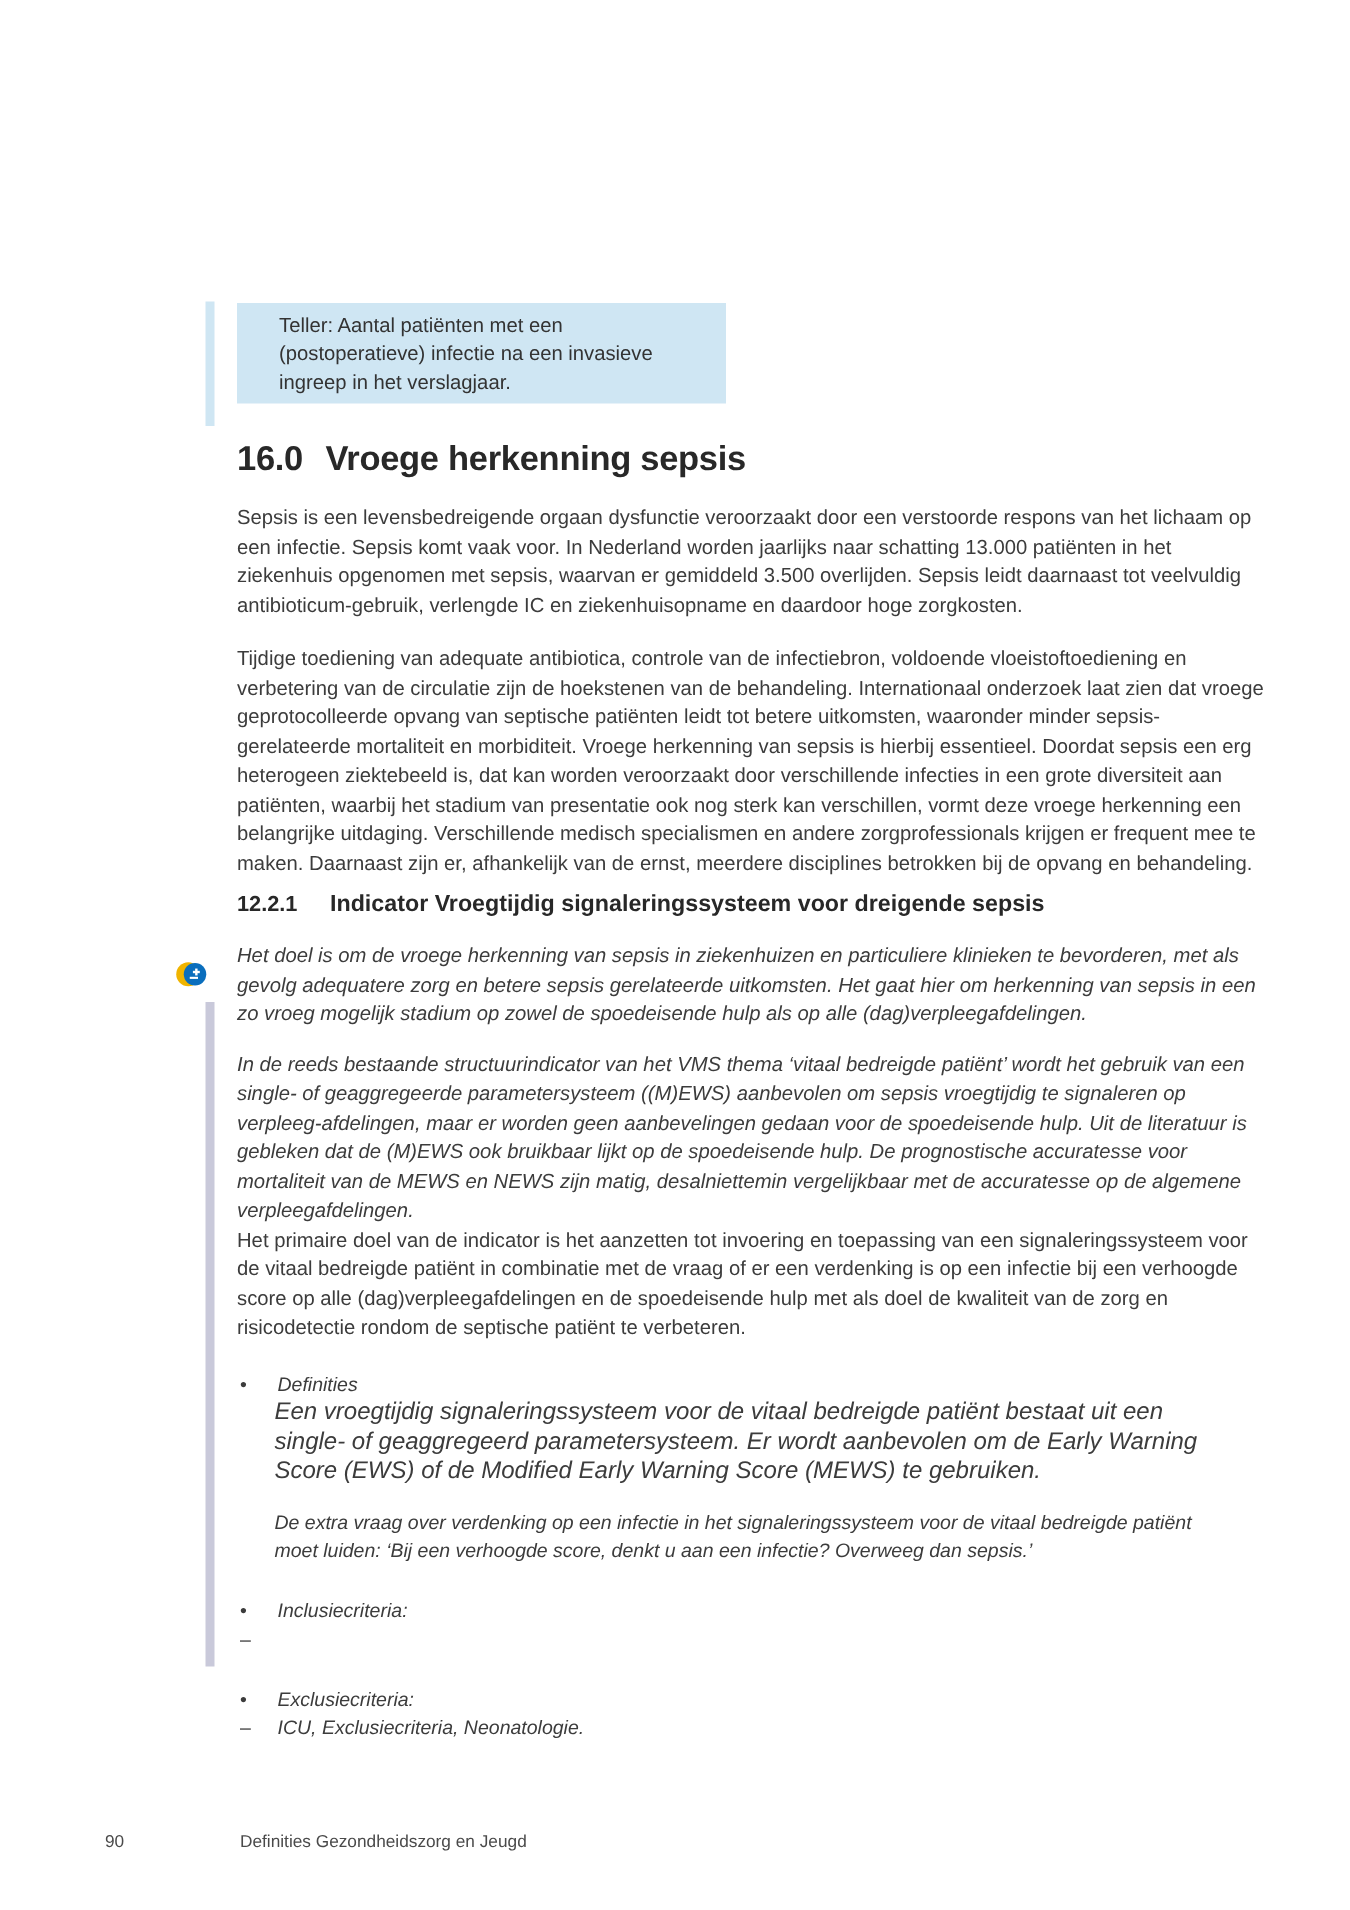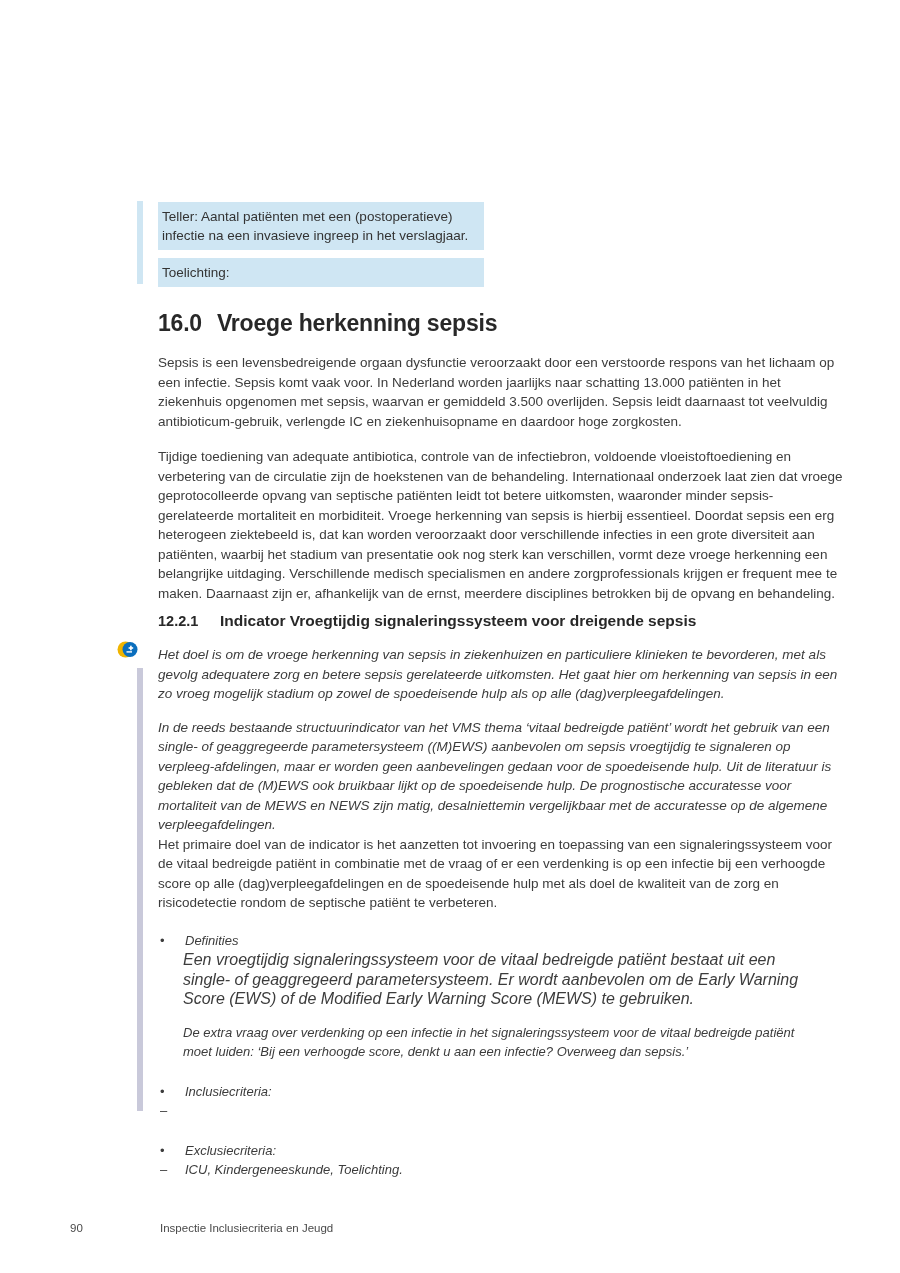--- a/index.html
+++ b/index.html
@@ -15,21 +15,21 @@
   .accent-bar{position:absolute;width:6px;}
   .accent-bar.blue{left:137px;top:201px;height:83px;background:#cfe6f3;}
   .accent-bar.lavender{left:137px;top:668px;height:443px;background:#c9c9da;}
   
   .goal-icon{position:absolute;left:117px;top:639px;width:21px;height:21px;}
   
   .main{position:absolute;left:158px;top:202px;width:688px;}
   .hl-box{
     background:#cfe6f3;
     width:326px;box-sizing:border-box;
-    padding:5px 10px 5px 4px;
+    padding:5px 10px 5px 28px;
     font-size:13.5px;line-height:19px;color:#333333;
   }
   .hl-box.second{margin-top:8px;}
   h1{
     display:flex;margin:22px 0 0 0;
     font-size:23px;line-height:28px;font-weight:bold;color:#282828;
     letter-spacing:-0.2px;
   }
   h1 .num{width:59px;flex:0 0 59px;}
   h2{
@@ -68,23 +68,20 @@
       <rect x="9.5" y="12.2" width="5.5" height="1.4" fill="#ffffff"></rect>
     </svg>
   </span>
 
   <div class="main">
 
     <div class="hl-box">
       <span>Teller: Aantal patiënten met een (postoperatieve) infectie na een invasieve ingreep in het verslagjaar.</span>
     </div>
 
-    <div class="hl-box second">
-      <span>Toelichting:</span>
-    </div>
 
     <h1>
       <span class="num">16.0</span>
       <span>Vroege herkenning sepsis</span>
     </h1>
 
     <p class="body mt16">Sepsis is een levensbedreigende orgaan dysfunctie veroorzaakt door een verstoorde respons van het lichaam op een infectie. Sepsis komt vaak voor. In Nederland worden jaarlijks naar schatting 13.000 patiënten in het ziekenhuis opgenomen met sepsis, waarvan er gemiddeld 3.500 overlijden. Sepsis leidt daarnaast tot veelvuldig antibioticum-gebruik, verlengde IC en ziekenhuisopname en daardoor hoge zorgkosten.</p>
 
     <p class="body mt16">Tijdige toediening van adequate antibiotica, controle van de infectiebron, voldoende vloeistoftoediening en verbetering van de circulatie zijn de hoekstenen van de behandeling. Internationaal onderzoek laat zien dat vroege geprotocolleerde opvang van septische patiënten leidt tot betere uitkomsten, waaronder minder sepsis-gerelateerde mortaliteit en morbiditeit. Vroege herkenning van sepsis is hierbij essentieel. Doordat sepsis een erg heterogeen ziektebeeld is, dat kan worden veroorzaakt door verschillende infecties in een grote diversiteit aan patiënten, waarbij het stadium van presentatie ook nog sterk kan verschillen, vormt deze vroege herkenning een belangrijke uitdaging. Verschillende medisch specialismen en andere zorgprofessionals krijgen er frequent mee te maken. Daarnaast zijn er, afhankelijk van de ernst, meerdere disciplines betrokken bij de opvang en behandeling.</p>
 
@@ -115,22 +112,22 @@
       <div class="li">
         <span class="m">–</span>
       </div>
 
       <div class="li mt20">
         <span class="m">•</span>
         <span class="it">Exclusiecriteria:</span>
       </div>
       <div class="li">
         <span class="m">–</span>
-        <span class="it">ICU, Kindergeneeskunde, Toelichting.</span>
+        <span class="it">ICU, Exclusiecriteria, Neonatologie.</span>
       </div>
 
     </div>
   </div>
 
   <div class="footer-num">90</div>
-  <div class="footer-org">Inspectie Inclusiecriteria en Jeugd</div>
+  <div class="footer-org">Definities Gezondheidszorg en Jeugd</div>
 
 </div>
 
 </body></html>

